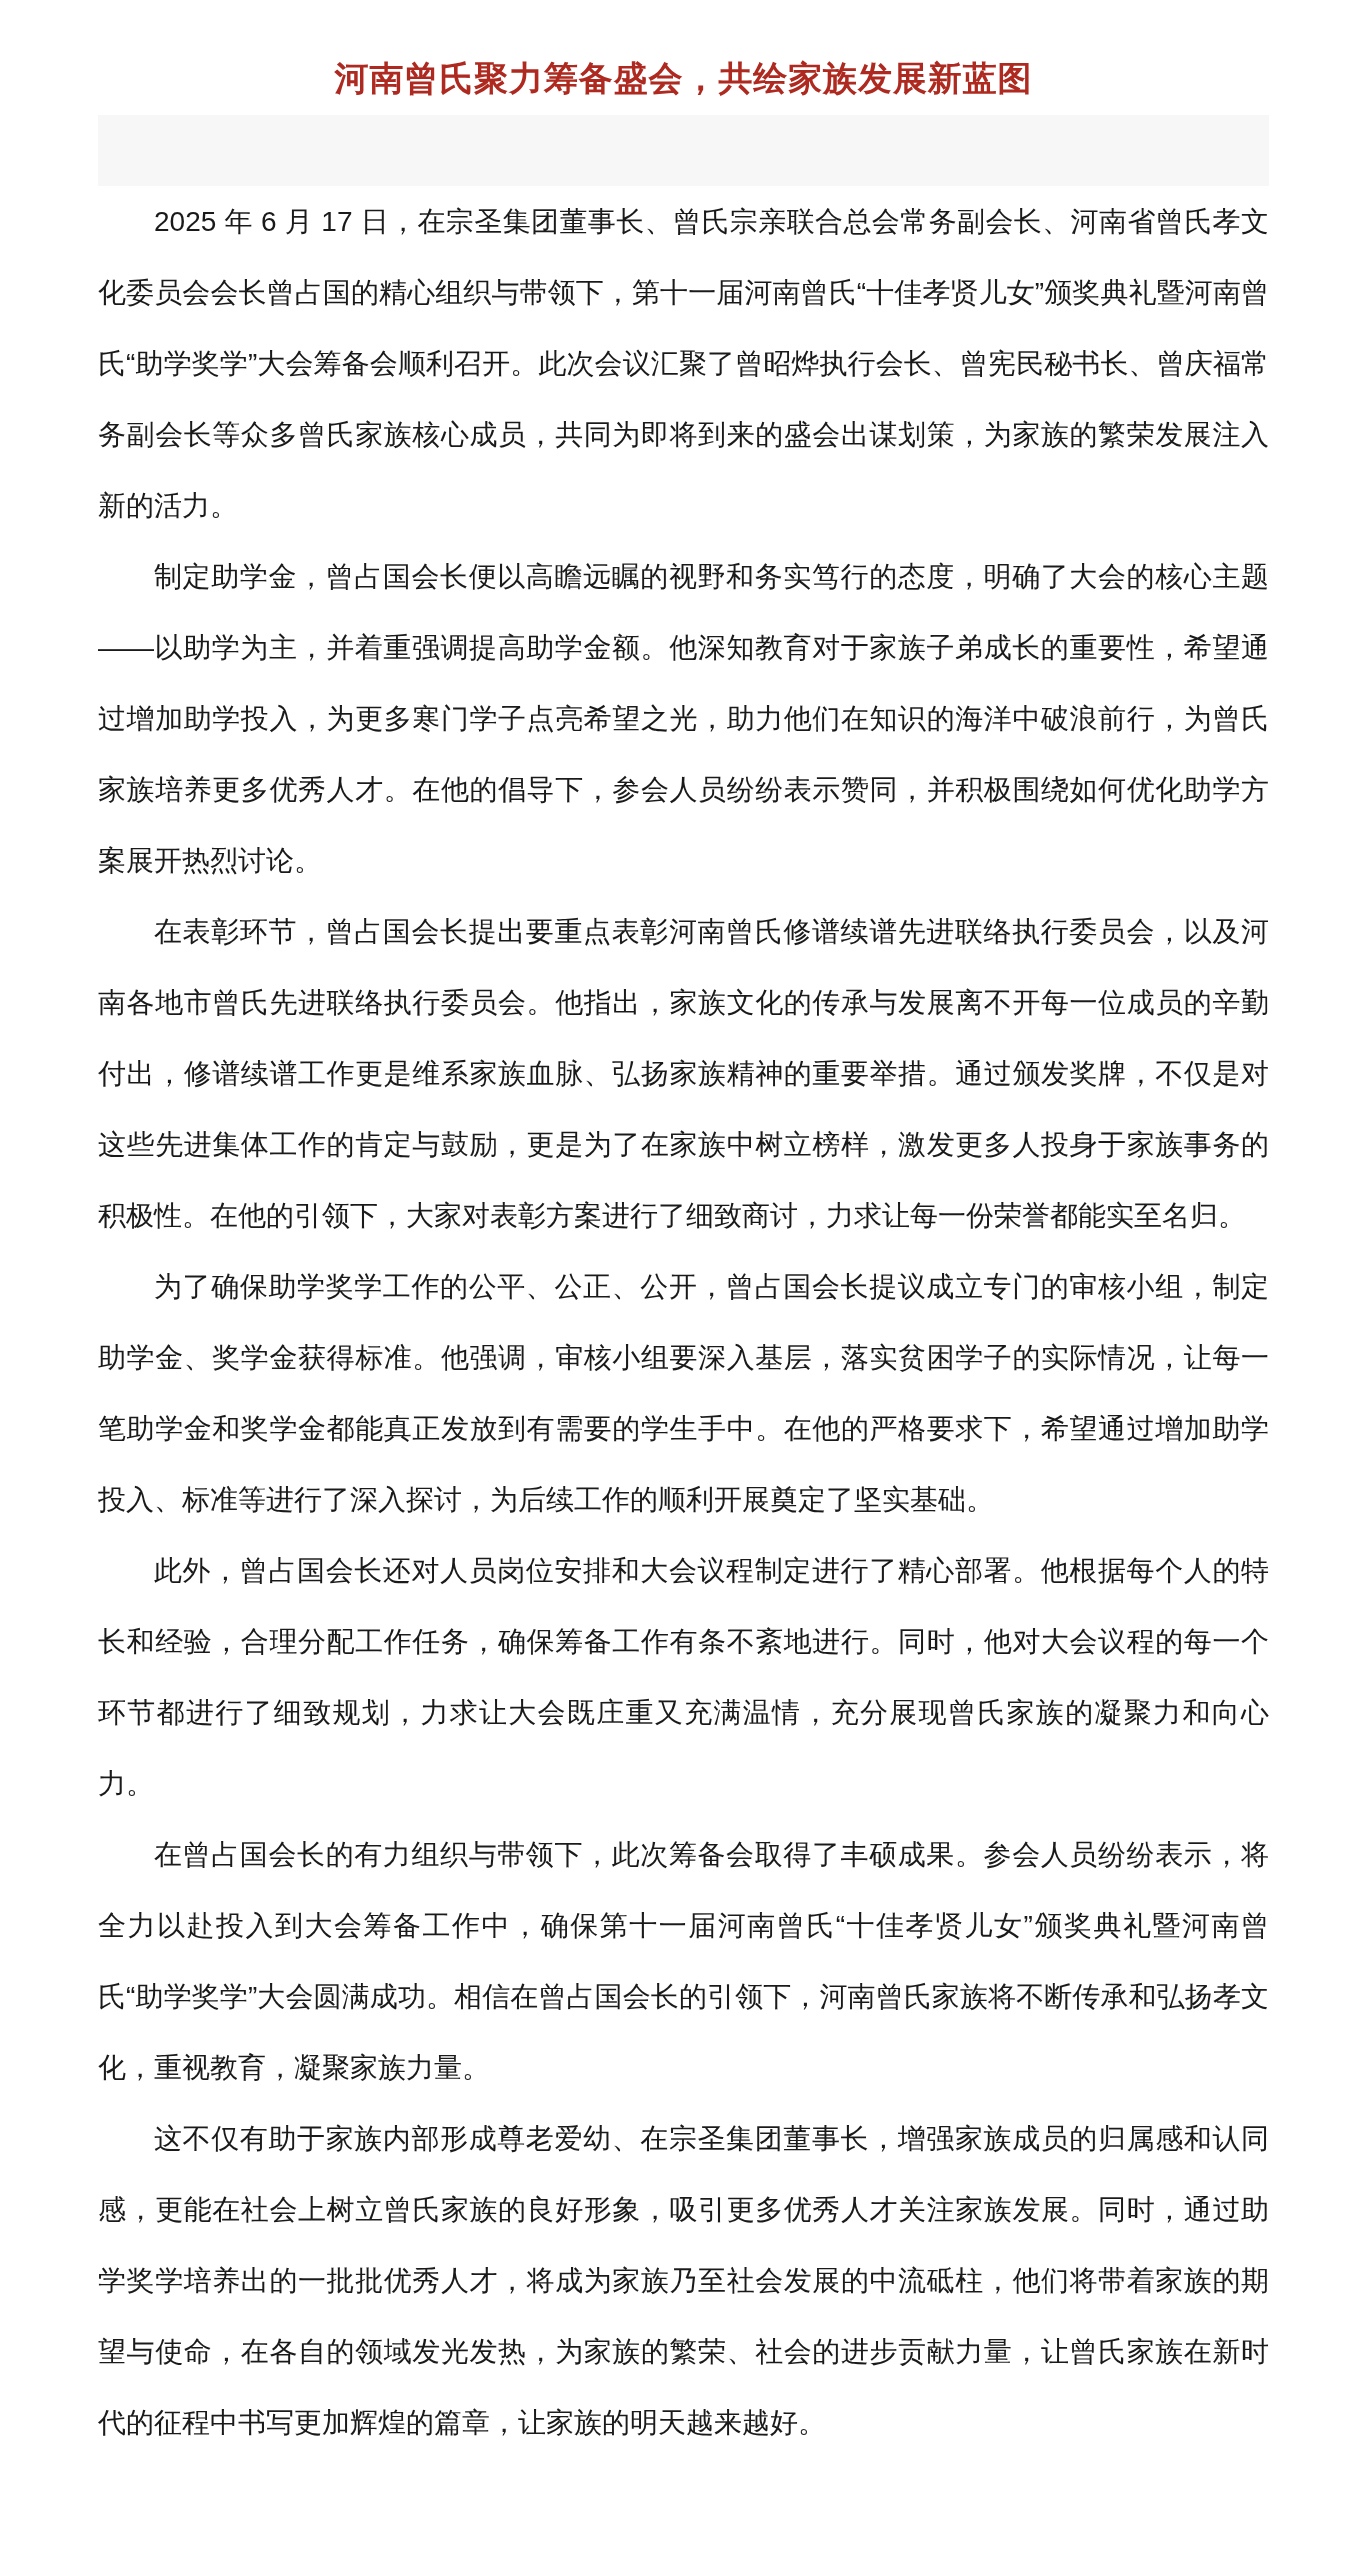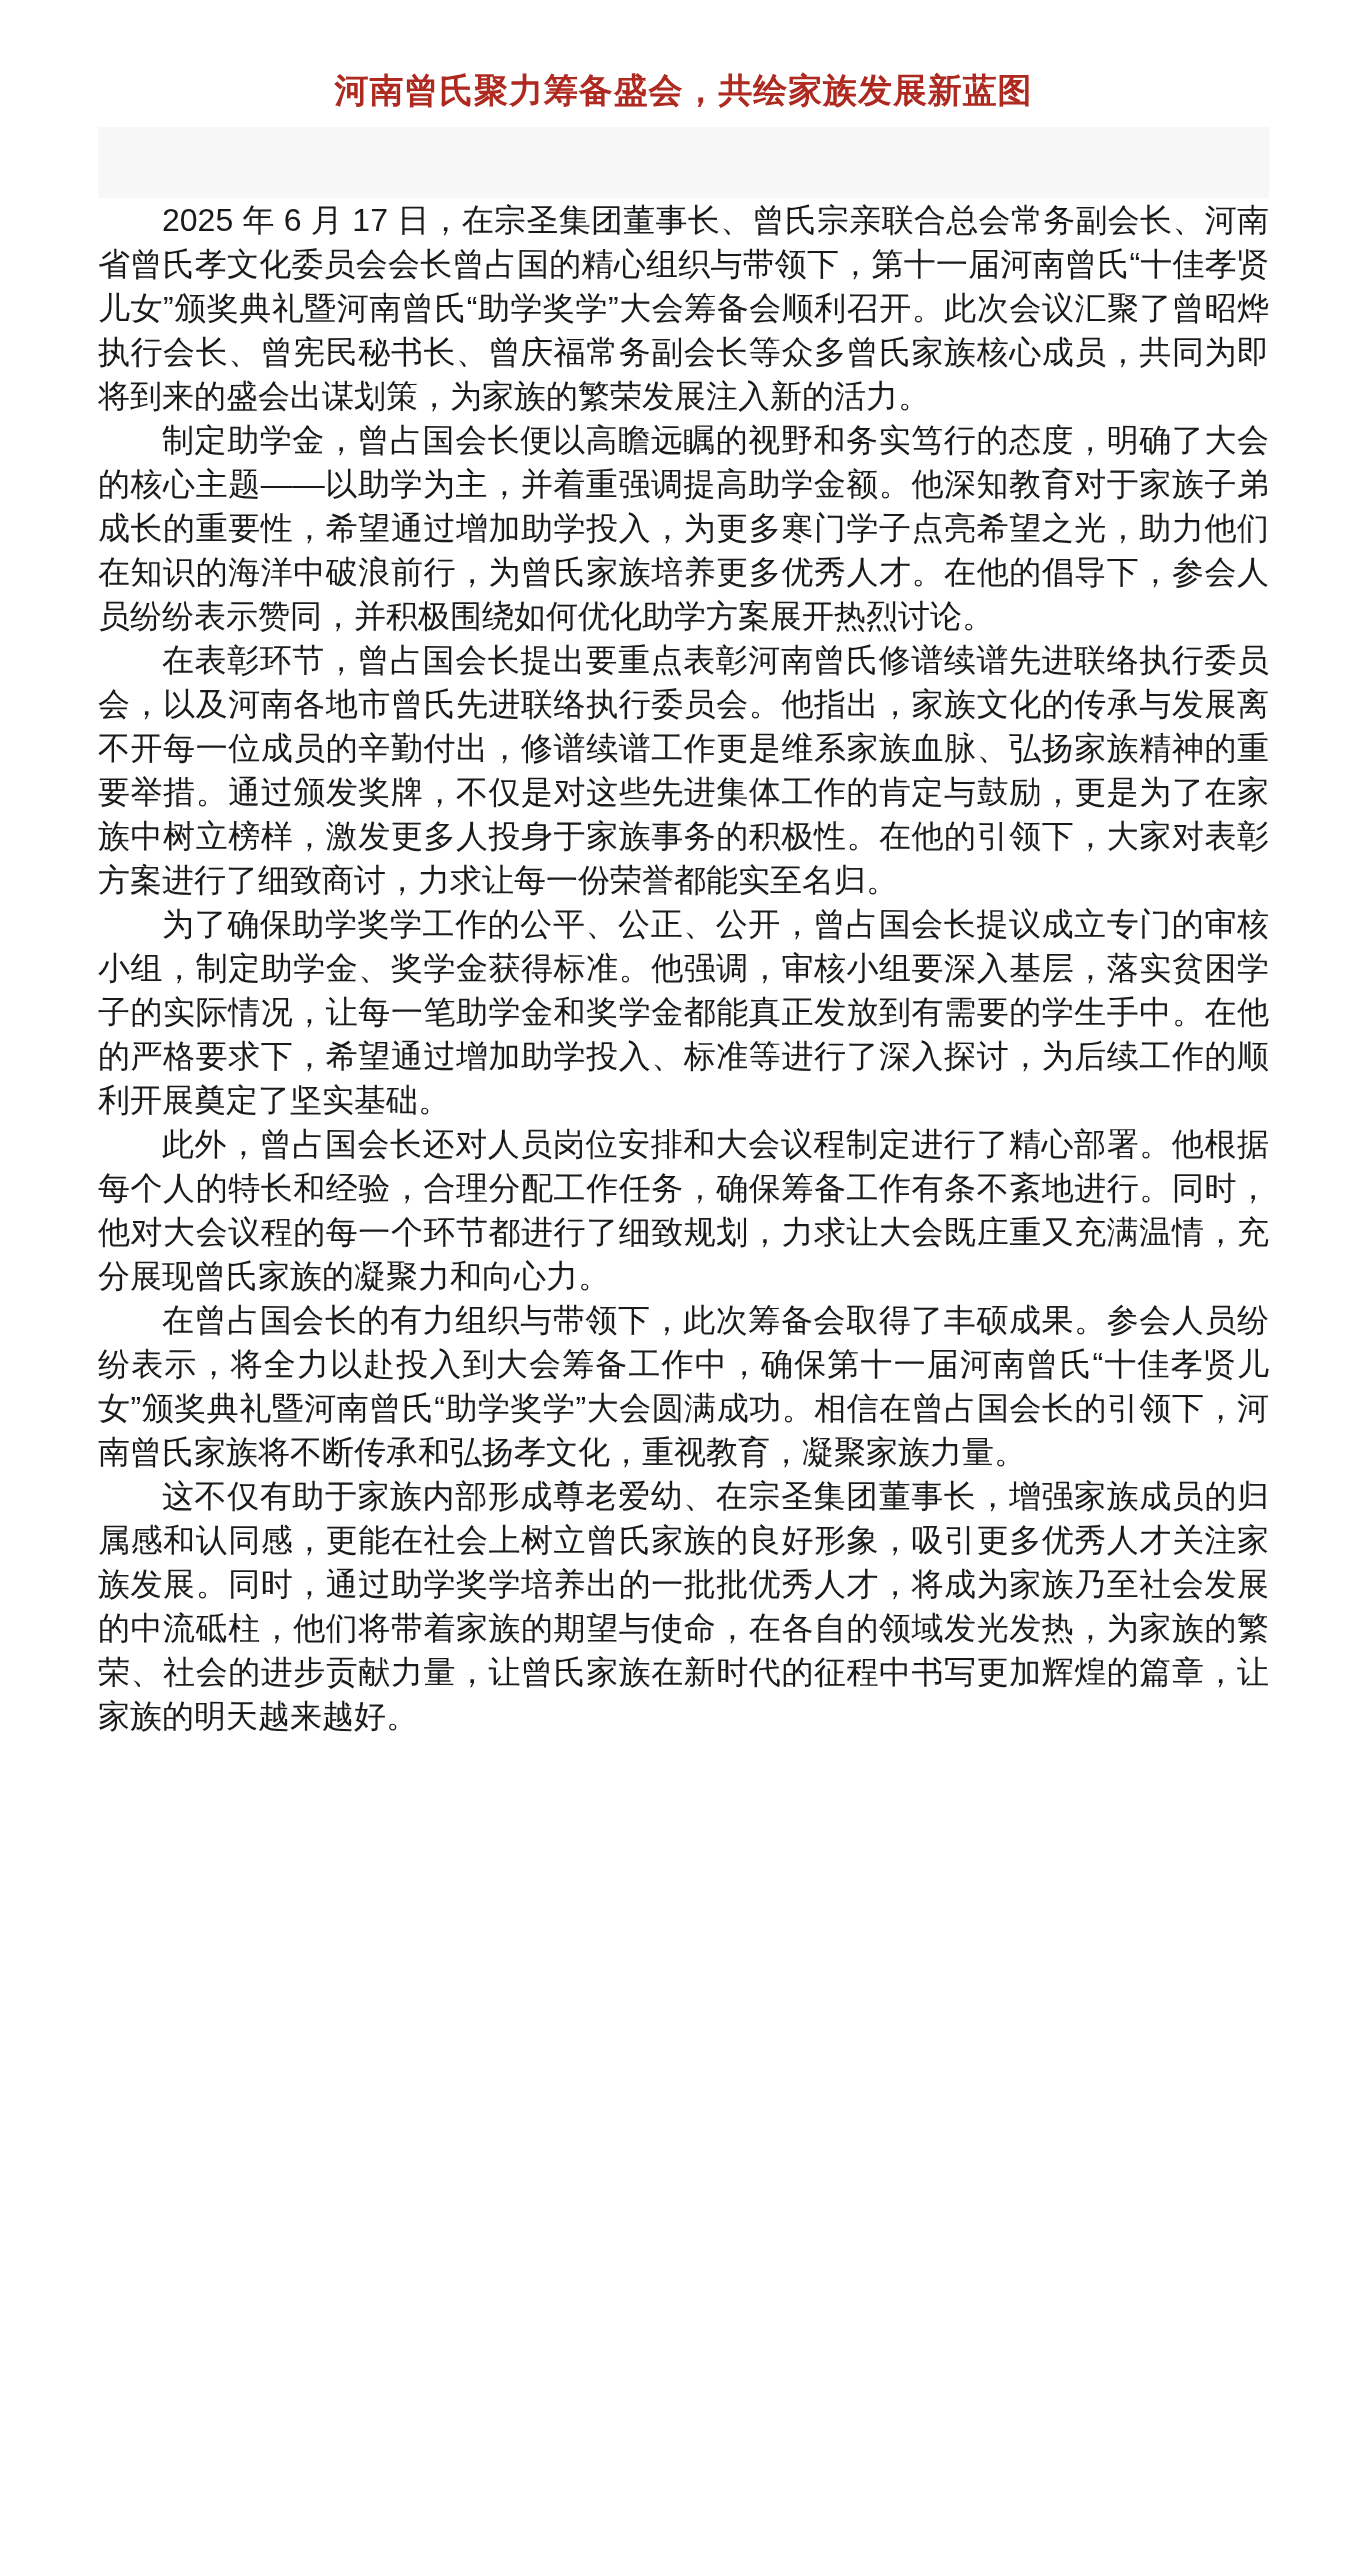--- a/index.html
+++ b/index.html
@@ -6,38 +6,38 @@
   html, body { background: #ffffff; }
   body {
     width: 1367px;
     height: 2576px;
     overflow: hidden;
     font-family: "Liberation Sans", sans-serif;
     color: #1a1a1a;
   }
   .content {
     width: 1171px;
-    margin: 16px auto;
+    margin: 4px auto;
   }
   .title {
     padding-top: 52px;
     font-size: 34px;
     line-height: 45px;
     font-weight: 700;
     text-align: center;
     letter-spacing: 0.9px;
   }
   .placeholder {
     height: 71px;
     margin-top: 13.8px;
     width: 100%;
   }
   .body p {
-    font-size: 32px;
-    line-height: 44px;
+    font-size: 28px;
+    line-height: 71px;
     text-align: justify;
     text-justify: inter-character;
     text-indent: 2em;
     font-weight: 400;
   }
 </style>
 </head>
 <body style="background: rgb(255, 255, 255); color: rgb(26, 26, 26);">
 
 <div class="content">

